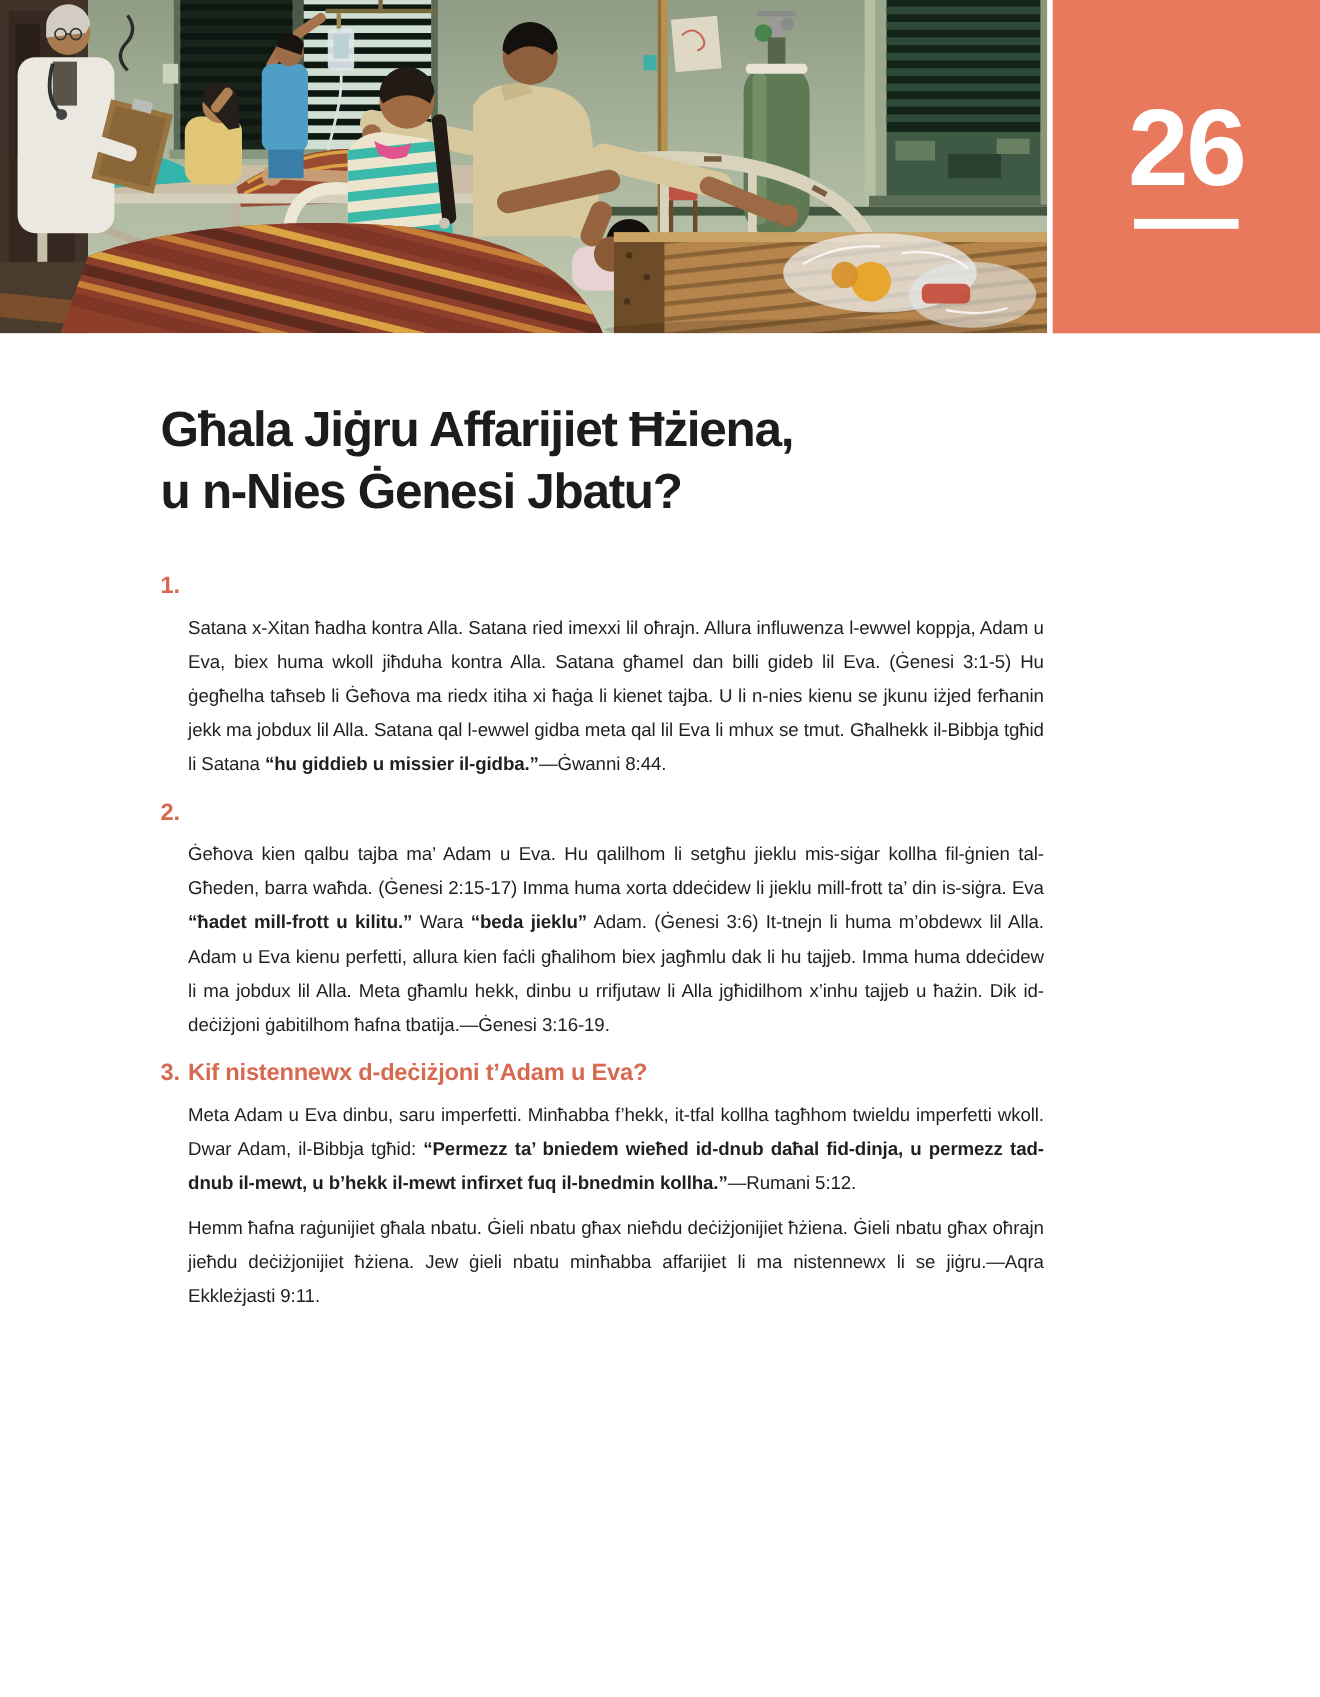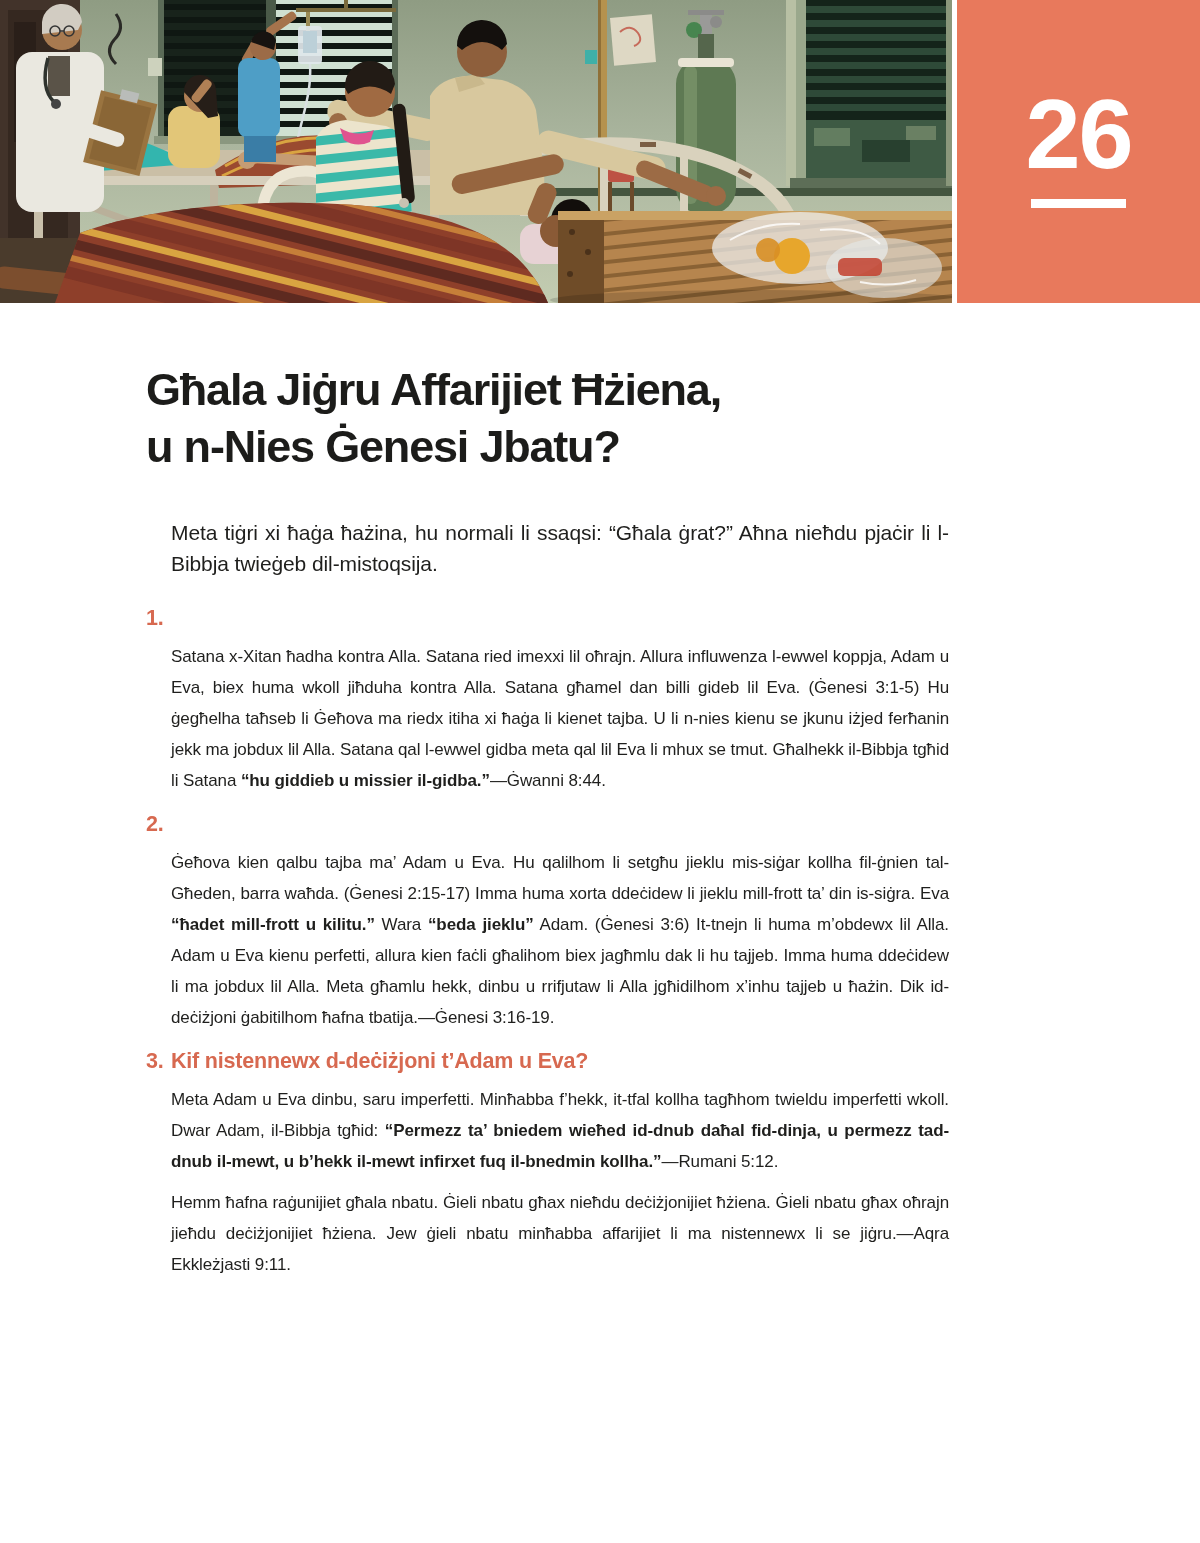--- a/index.html
+++ b/index.html
@@ -309,21 +309,20 @@
   </div>
 
   <div class="badge" style="background: rgb(232, 121, 92);">
     <div class="badge-num">26</div>
     <div class="badge-bar"></div>
   </div>
 
   <div class="content">
     <h1 class="title"><span>Għala Jiġru Affarijiet Ħżiena,</span><br><span>u n-Nies Ġenesi Jbatu?</span></h1>
 
-    <p class="intro">Meta tiġri xi ħaġa ħażina, hu normali li ssaqsi: “Għala ġrat?” Aħna nieħdu pjaċir li l-Bibbja twieġeb dil-mistoqsija.</p>
 
     <div class="sec">
       <div class="sec-head" style="color: rgb(215, 105, 80);">
         <span class="sec-num">1.</span>
       </div>
       <p class="sec-body"><span>Satana x-Xitan ħadha kontra Alla. Satana ried imexxi lil oħrajn. Allura influwenza l-ewwel koppja, Adam u Eva, biex huma wkoll jiħduha kontra Alla. Satana għamel dan billi gideb lil Eva. (Ġenesi 3:1-5) Hu ġegħelha taħseb li Ġeħova ma riedx itiha xi ħaġa li kienet tajba. U li n-nies kienu se jkunu iżjed ferħanin jekk ma jobdux lil Alla. Satana qal l-ewwel gidba meta qal lil Eva li mhux se tmut. Għalhekk il-Bibbja tgħid li Satana </span><b>“hu giddieb u missier il-gidba.”</b><span>—Ġwanni 8:44.</span></p>
     </div>
 
     <div class="sec">
       <div class="sec-head" style="color: rgb(215, 105, 80);">

